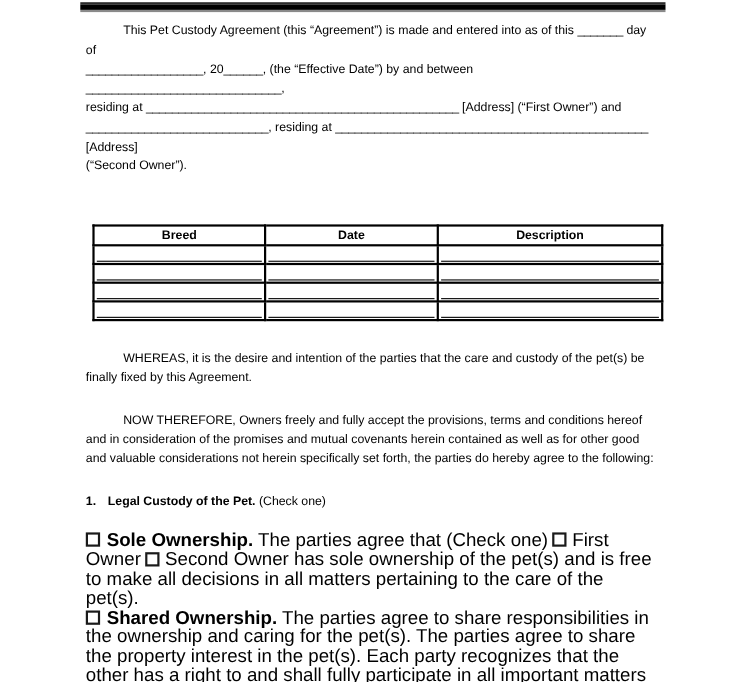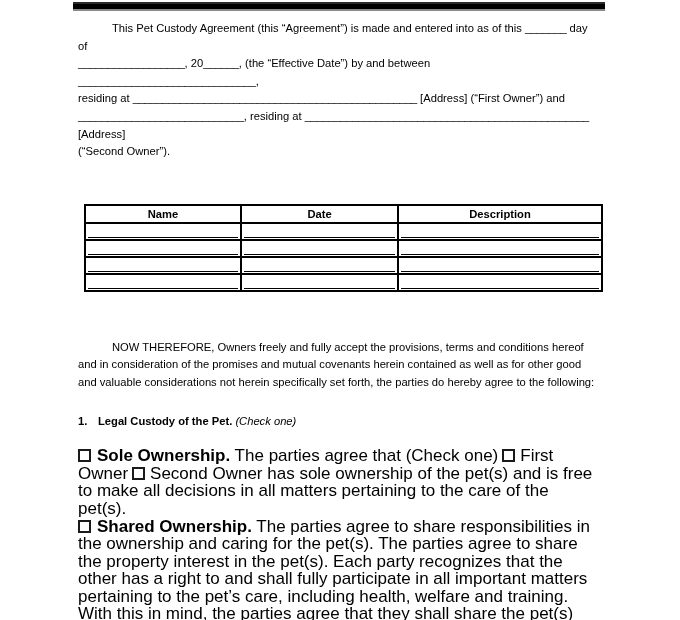--- a/index.html
+++ b/index.html
@@ -111,21 +111,20 @@
   .clause-num {
     font-weight: bold;
     display: inline-block;
     width: 20px;
   }
   .clause-title {
     font-weight: bold;
   }
   .clause-note {
     font-weight: normal;
-    font-style: italic;
   }
 
   
   .cb-block {
     font-size: 17px;
     line-height: 17.6px;
     margin: 0;
     text-indent: 0;
   }
   .cb {
@@ -160,21 +159,21 @@
     <p class="para"><span class="indent"></span><span>This Pet Custody Agreement (this “Agreement”) is made and entered into as of this </span><span class="blank">_______</span><span> day of</span><br><span class="blank">__________________</span><span>, 20</span><span class="blank">______</span><span>, (the “Effective Date”) by and between </span><span class="blank">______________________________</span><span>,</span><br><span>residing at </span><span class="blank">________________________________________________</span><span> [Address] (“First Owner”) and</span><br><span class="blank">____________________________</span><span>, residing at </span><span class="blank">________________________________________________</span><span> [Address]</span><br><span>(“Second Owner”).</span></p>
 
     <div class="gap-xl"></div>
 
 
     <div class="gap-md"></div>
 
     <table class="pet-table">
       <thead>
         <tr>
-          <th class="col-name">Name</th>
+          <th class="col-name">Breed</th>
           <th class="col-breed">Date</th>
           <th class="col-desc">Description</th>
         </tr>
       </thead>
       <tbody>
         <tr>
           <td class="col-name">
               <span class="fill-line"></span>
             </td>
           <td class="col-breed">
@@ -215,20 +214,21 @@
             </td>
           <td class="col-desc">
               <span class="fill-line"></span>
             </td>
         </tr>
       </tbody>
     </table>
 
     <div class="gap-xl"></div>
 
+    <p class="para"><span class="indent"></span><span>WHEREAS, it is the desire and intention of the parties that the care and custody of the pet(s) be finally fixed by this Agreement.</span></p>
 
     <div class="gap-lg"></div>
 
     <p class="para"><span class="indent"></span><span>NOW THEREFORE, Owners freely and fully accept the provisions, terms and conditions hereof and in consideration of the promises and mutual covenants herein contained as well as for other good and valuable considerations not herein specifically set forth, the parties do hereby agree to the following:</span></p>
 
     <div class="gap-lg"></div>
 
     <p class="clause-head"><span class="clause-num">1.</span><span class="clause-title">Legal Custody of the Pet.</span><span class="clause-note">&nbsp;<span>(Check one)</span></span></p>
 
     <div class="gap-md"></div>

